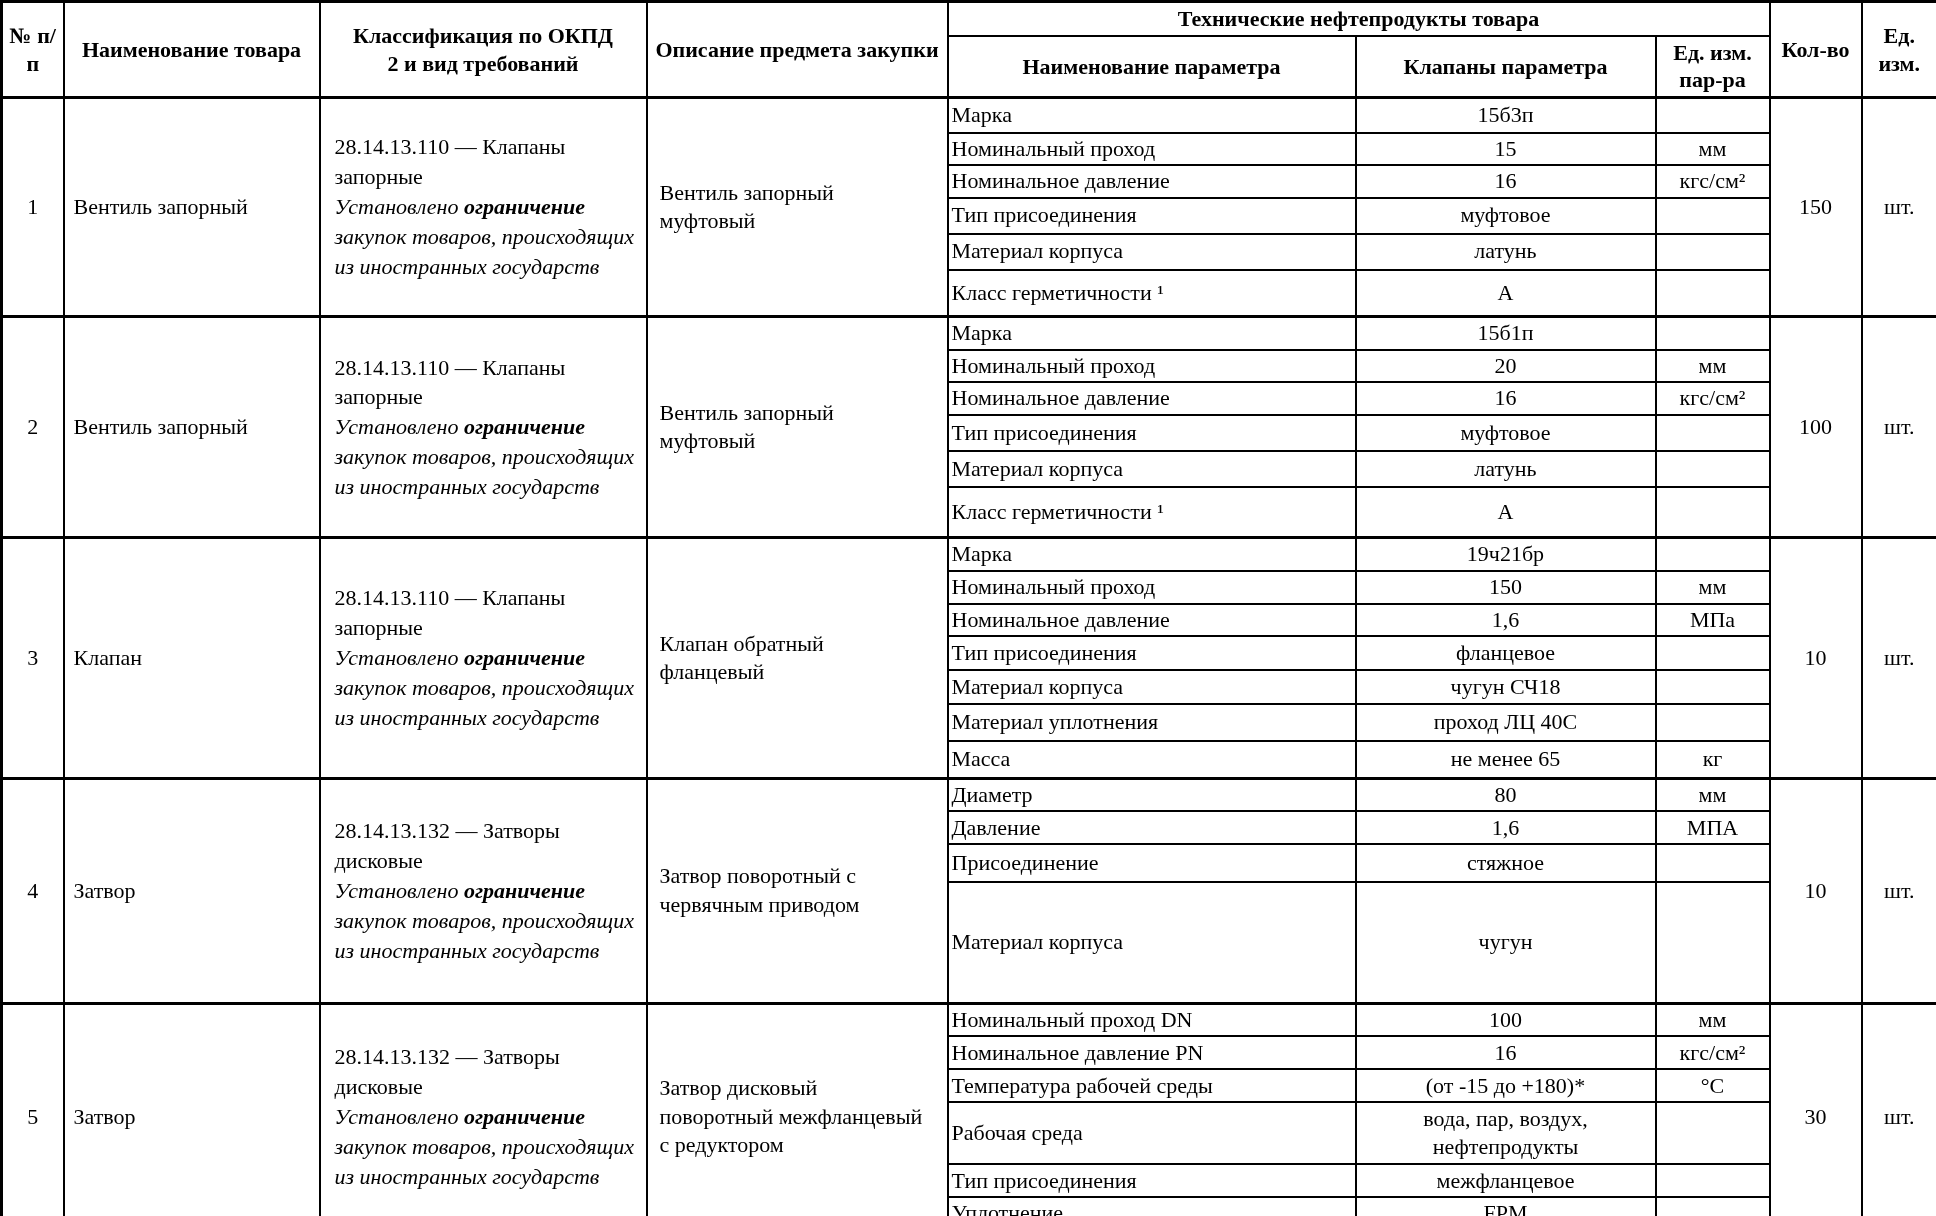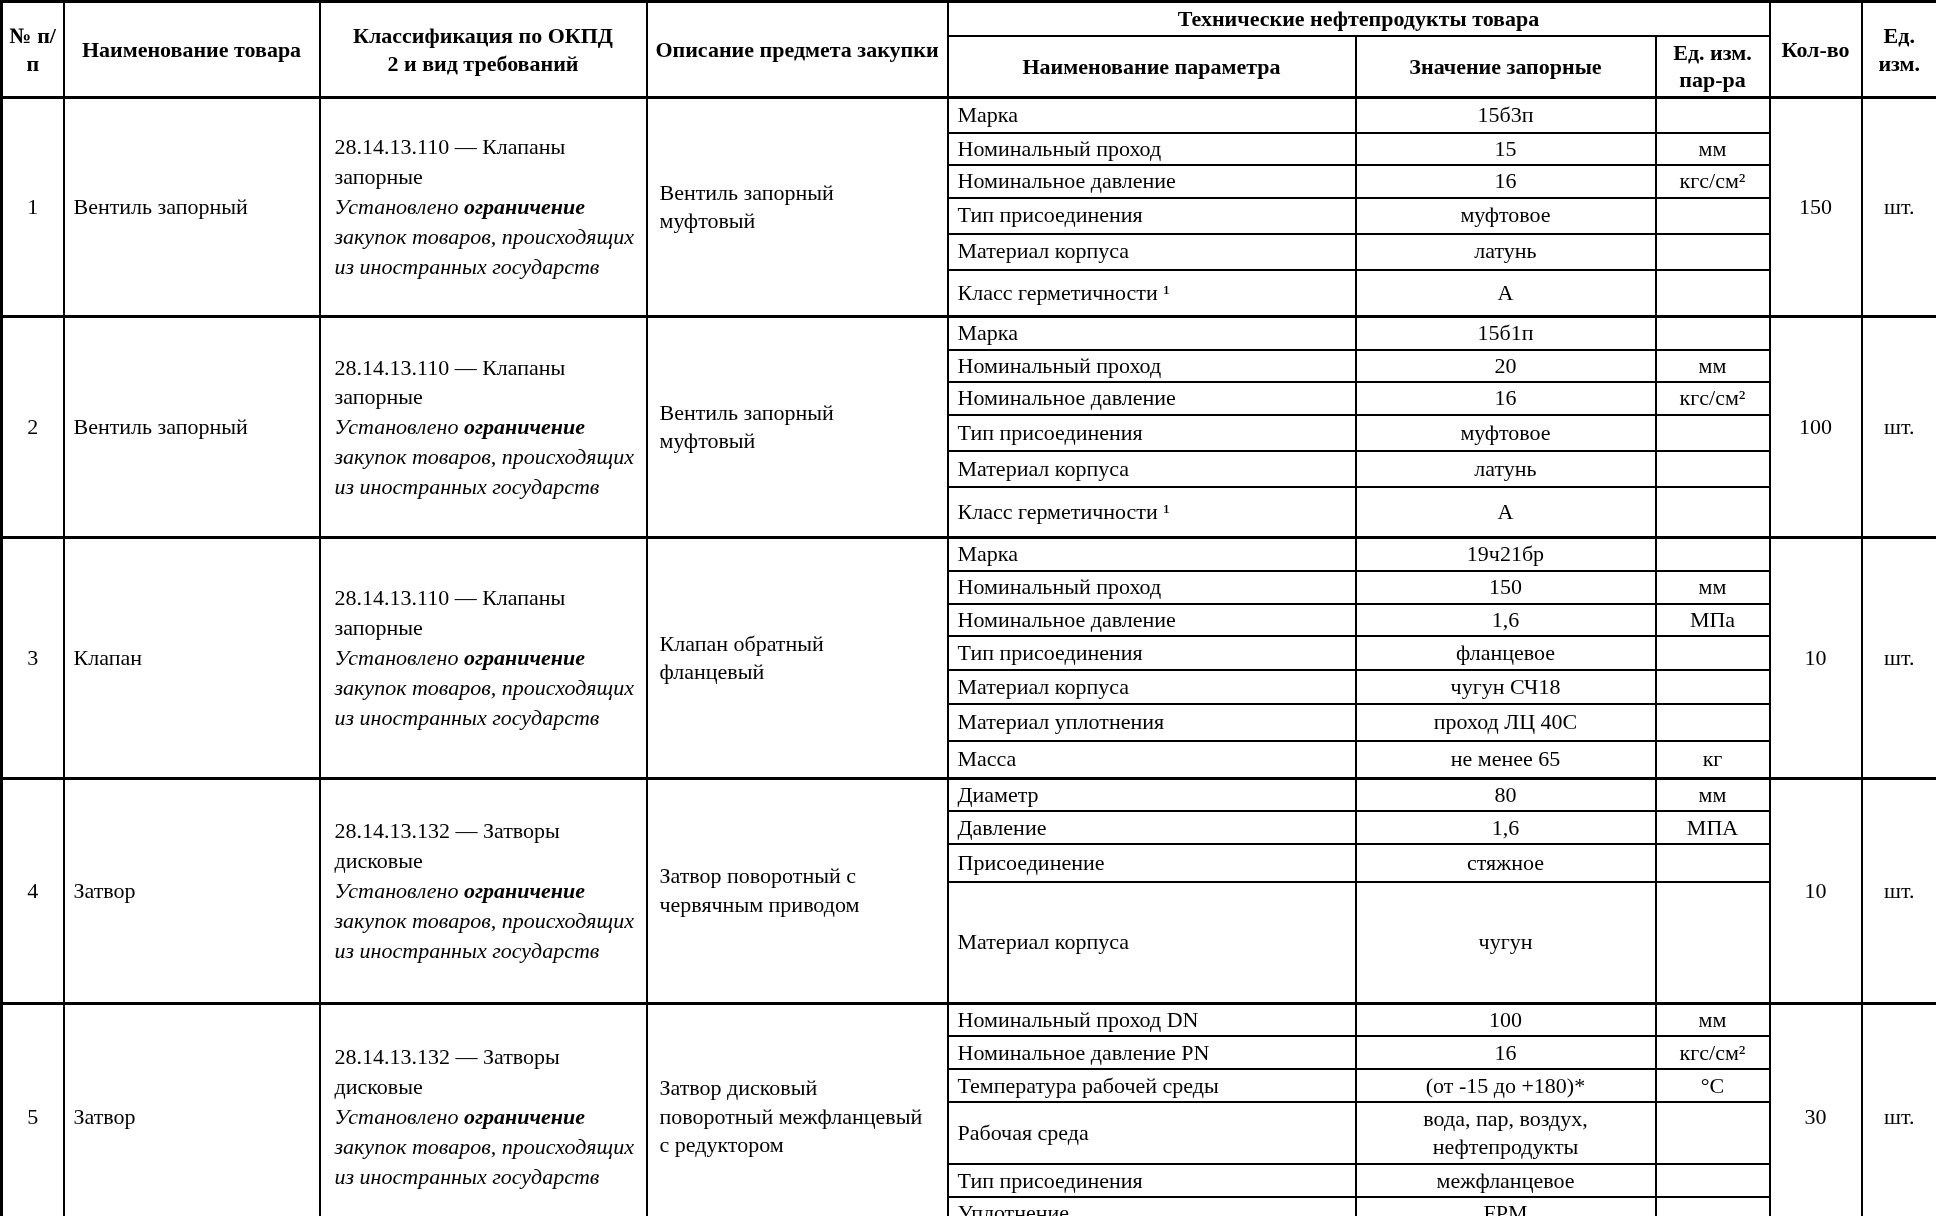--- a/index.html
+++ b/index.html
@@ -25,21 +25,21 @@
   }
   th { font-weight: bold; text-align: center; line-height: 1.25; }
   th.hdr-cls { padding: 0 26px; }
   th.hdr-narrow { padding: 0 2px; }
   .c { text-align: center; }
   .l { text-align: left; }
   .num { text-align: center; }
   .name { padding-left: 9px; }
   .desc { padding-left: 12px; padding-right: 14px; }
   .cls  { padding: 3px 8px 3px 14px; line-height: 1.36; }
-  .pname { padding-left: 9px; }
+  .pname { padding-left: 3px; }
   .it { font-style: italic; }
   .bi { font-style: italic; font-weight: bold; text-align: right; }
   tr.prod-start td { border-top: 3px solid #000; }
 </style>
 </head>
 <body>
 
 <table class="spec">
   <colgroup>
     <col style="width:62px">
@@ -57,21 +57,21 @@
       <th rowspan="2" class="hdr-narrow">№ п/п</th>
       <th rowspan="2">Наименование товара</th>
       <th rowspan="2" class="hdr-cls">Классификация по ОКПД 2 и вид требований</th>
       <th rowspan="2">Описание предмета закупки</th>
       <th colspan="3">Технические нефтепродукты товара</th>
       <th rowspan="2" class="hdr-narrow">Кол-во</th>
       <th rowspan="2" class="hdr-narrow">Ед. изм.</th>
     </tr>
     <tr style="height:62px">
       <th>Наименование параметра</th>
-      <th>Значение запорные</th>
+      <th>Клапаны параметра</th>
       <th class="hdr-narrow">Ед. изм. пар-ра</th>
     </tr>
   </thead>
   <tbody>
       <tr class="prod-start" style="height: 35px;">
         <td class="num" rowspan="6">1</td>
         <td class="l name" rowspan="6">Вентиль запорный</td>
         <td class="l cls" rowspan="6"><div>28.14.13.110 — Клапаны запорные</div><span class="it">Установлено </span><span class="bi">ограничение</span><span class="it"> закупок товаров, происходящих из иностранных государств</span></td>
         <td class="l desc" rowspan="6">Вентиль запорный муфтовый</td>
         <td class="l pname">Марка</td>

